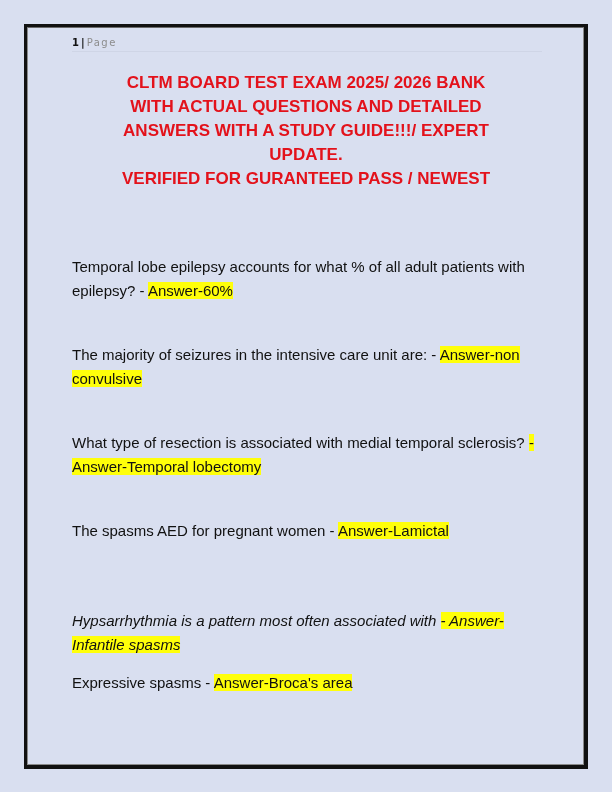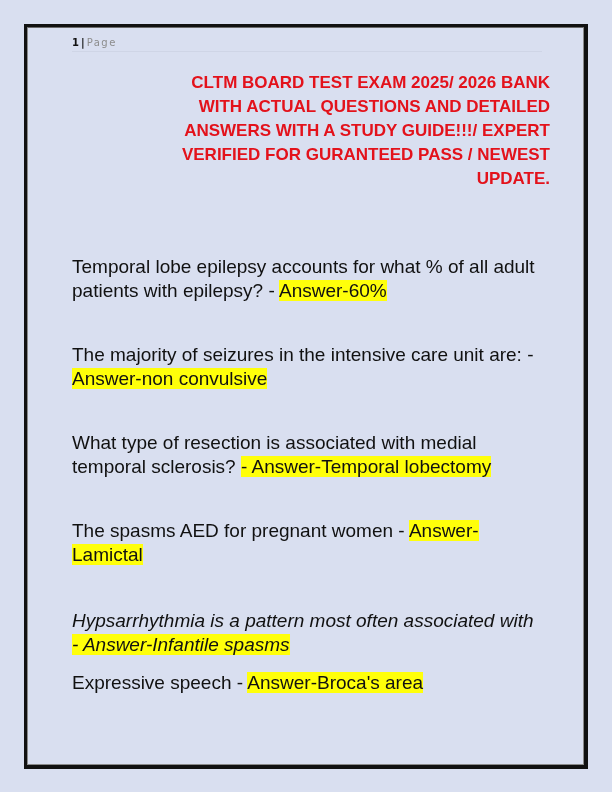--- a/index.html
+++ b/index.html
@@ -59,31 +59,31 @@
   }
   .header .label {
     color: #8c8c8c;
     letter-spacing: 1.5px;
   }
   .title {
     position: absolute;
     left: 62px;
     top: 71px;
     width: 488px;
-    text-align: right;
+    text-align: center;
     color: #e3121b;
     font-weight: bold;
     font-size: 17px;
     line-height: 24px;
   }
   .qa {
     position: absolute;
     left: 72px;
     width: 470px;
-    font-size: 19px;
+    font-size: 15px;
     line-height: 24px;
     color: #111111;
   }
   .hl {
     background: #ffff0a;
   }
 </style>
 </head>
 <body>
 
@@ -92,22 +92,22 @@
 </div>
 
 <div class="header">
   <span class="num">1</span><span class="sep">|</span><span class="label">Page</span>
 </div>
 
 <div class="title">
   <div>CLTM BOARD TEST EXAM 2025/ 2026 BANK</div>
   <div>WITH ACTUAL QUESTIONS AND DETAILED</div>
   <div>ANSWERS WITH A STUDY GUIDE!!!/ EXPERT</div>
+  <div>UPDATE.</div>
   <div>VERIFIED FOR GURANTEED PASS / NEWEST</div>
-  <div>UPDATE.</div>
 </div>
 
 <div class="qa" style="top:255px;">
   <span>Temporal lobe epilepsy accounts for what % of all adult patients with epilepsy? - </span><span class="hl">Answer-60%</span>
 </div>
 
 <div class="qa" style="top:343px;">
   <span>The majority of seizures in the intensive care unit are: - </span><span class="hl">Answer-non convulsive</span>
 </div>
 
@@ -117,14 +117,14 @@
 
 <div class="qa" style="top:519px;">
   <span>The spasms AED for pregnant women - </span><span class="hl">Answer-Lamictal</span>
 </div>
 
 <div class="qa" style="top:609px;font-style:italic;">
   <span>Hypsarrhythmia is a pattern most often associated with </span><span class="hl">- Answer-Infantile spasms</span>
 </div>
 
 <div class="qa" style="top:671px;">
-  <span>Expressive speech - </span><span class="hl">Answer-Broca's area</span>
+  <span>Expressive spasms - </span><span class="hl">Answer-Broca's area</span>
 </div>
 
 </body></html>

